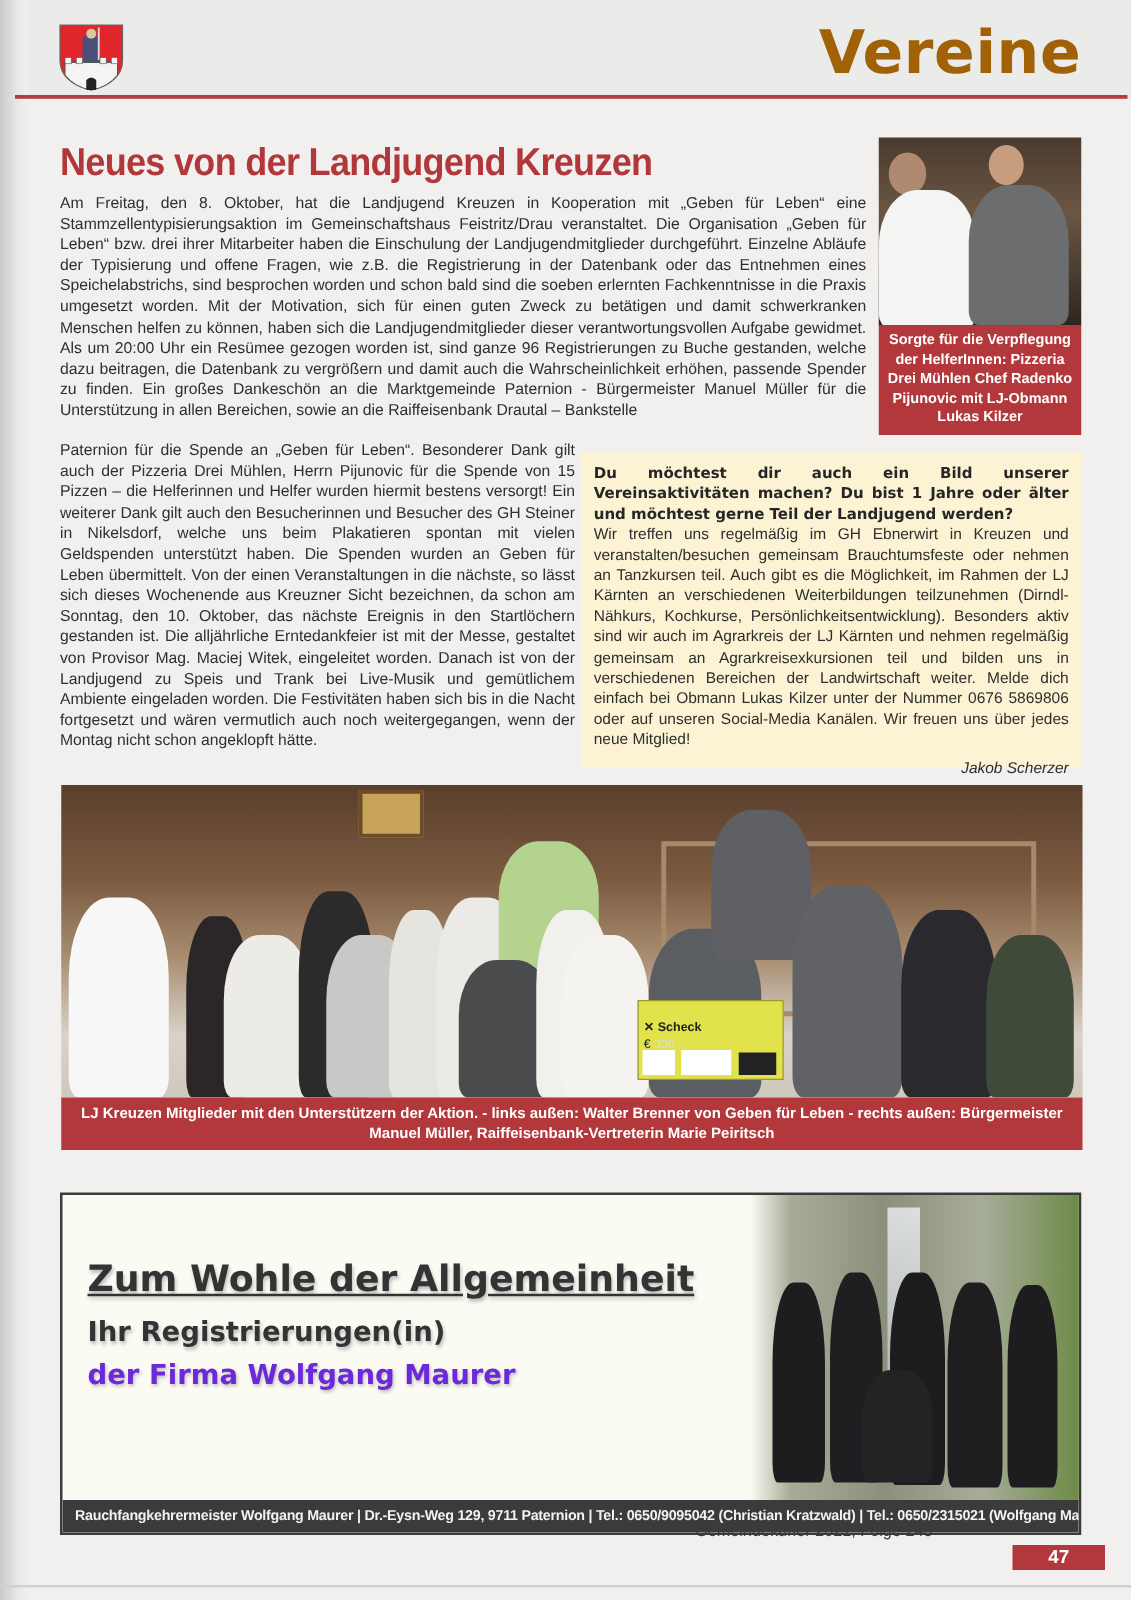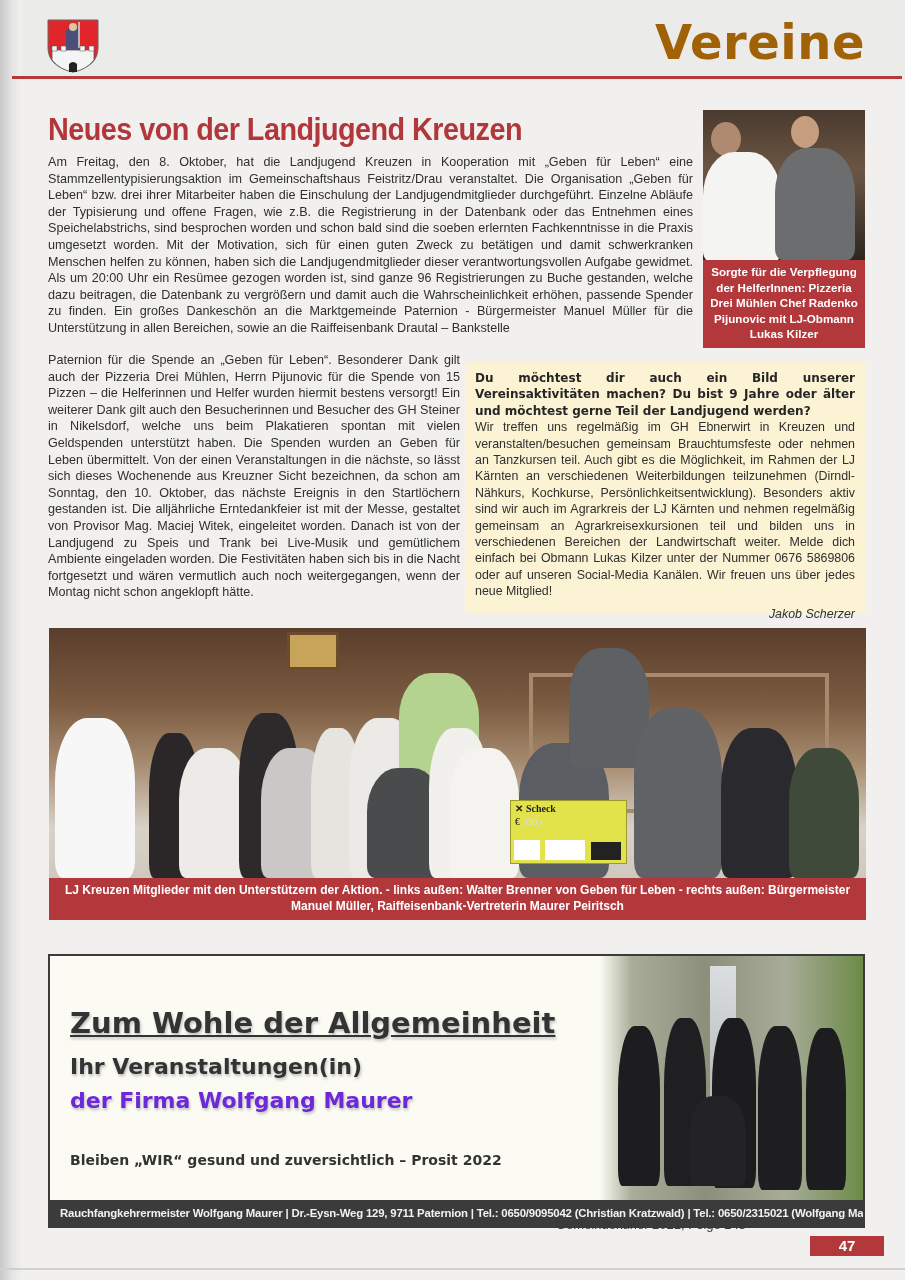--- a/index.html
+++ b/index.html
@@ -82,21 +82,21 @@
   <div class="person" style="left:8px;top:12px;width:30px;height:34px;background:#b08a70;border-radius:50%;"></div>
   <div class="person" style="left:0;top:42px;width:78px;height:110px;background:#f4f4f2;"></div>
   <div class="person" style="left:88px;top:6px;width:28px;height:32px;background:#c79d80;border-radius:50%;"></div>
   <div class="person" style="left:72px;top:38px;width:80px;height:112px;background:#6c6d6e;"></div>
 </div>
 <div class="caption-small">Sorgte für die Verpflegung der HelferInnen: Pizzeria Drei Mühlen Chef Radenko Pijunovic mit LJ-Obmann Lukas Kilzer</div>
 
 <p class="body-text text-left">Paternion für die Spende an „Geben für Leben“. Besonderer Dank gilt auch der Pizzeria Drei Mühlen, Herrn Pijunovic für die Spende von 15 Pizzen – die Helferinnen und Helfer wurden hiermit bestens versorgt! Ein weiterer Dank gilt auch den Besucherinnen und Besucher des GH Steiner in Nikelsdorf, welche uns beim Plakatieren spontan mit vielen Geldspenden unterstützt haben. Die Spenden wurden an Geben für Leben übermittelt. Von der einen Veranstaltungen in die nächste, so lässt sich dieses Wochenende aus Kreuzner Sicht bezeichnen, da schon am Sonntag, den 10. Oktober, das nächste Ereignis in den Startlöchern gestanden ist. Die alljährliche Erntedankfeier ist mit der Messe, gestaltet von Provisor Mag. Maciej Witek, eingeleitet worden. Danach ist von der Landjugend zu Speis und Trank bei Live-Musik und gemütlichem Ambiente eingeladen worden. Die Festivitäten haben sich bis in die Nacht fortgesetzt und wären vermutlich auch noch weitergegangen, wenn der Montag nicht schon angeklopft hätte.</p>
 
 <div class="infobox">
-  <p class="infobox-q">Du möchtest dir auch ein Bild unserer Vereinsaktivitäten machen? Du bist 9 Jahre oder älter und möchtest gerne Teil der Landjugend werden?</p>
+  <p class="infobox-q">Du möchtest dir auch ein Bild unserer Vereinsaktivitäten machen? Du bist 1 Jahre oder älter und möchtest gerne Teil der Landjugend werden?</p>
   <p class="infobox-body">Wir treffen uns regelmäßig im GH Ebnerwirt in Kreuzen und veranstalten/besuchen gemeinsam Brauchtumsfeste oder nehmen an Tanzkursen teil. Auch gibt es die Möglichkeit, im Rahmen der LJ Kärnten an verschiedenen Weiterbildungen teilzunehmen (Dirndl-Nähkurs, Kochkurse, Persönlichkeitsentwicklung). Besonders aktiv sind wir auch im Agrarkreis der LJ Kärnten und nehmen regelmäßig gemeinsam an Agrarkreisexkursionen teil und bilden uns in verschiedenen Bereichen der Landwirtschaft weiter. Melde dich einfach bei Obmann Lukas Kilzer unter der Nummer 0676 5869806 oder auf unseren Social-Media Kanälen. Wir freuen uns über jedes neue Mitglied!</p>
   <p class="infobox-author">Jakob Scherzer</p>
 </div>
 
 <div class="group-photo">
   <div style="position:absolute;left:238px;top:4px;width:52px;height:38px;background:#c7a45a;border:3px solid #6a4c2a;"></div>
   <div style="position:absolute;left:480px;top:45px;width:300px;height:140px;border:4px solid #a8896b;"></div>
   <div class="person" style="left:6px;top:90px;width:80px;height:160px;background:#f7f7f7;"></div>
   <div class="person" style="left:100px;top:105px;width:50px;height:145px;background:#2b2627;"></div>
   <div class="person" style="left:130px;top:120px;width:70px;height:130px;background:#ecebe8;"></div>
@@ -106,35 +106,34 @@
   <div class="person" style="left:300px;top:90px;width:70px;height:160px;background:#ebeae6;"></div>
   <div class="person" style="left:350px;top:45px;width:80px;height:110px;background:#b4d38e;"></div>
   <div class="person" style="left:318px;top:140px;width:76px;height:110px;background:#4a4b4d;"></div>
   <div class="person" style="left:380px;top:100px;width:60px;height:150px;background:#f1f0ec;"></div>
   <div class="person" style="left:400px;top:120px;width:70px;height:130px;background:#f4f3ef;"></div>
   <div class="person" style="left:470px;top:115px;width:90px;height:135px;background:#5a5d62;"></div>
   <div class="person" style="left:520px;top:20px;width:80px;height:120px;background:#5e6063;"></div>
   <div class="person" style="left:585px;top:80px;width:88px;height:170px;background:#606266;"></div>
   <div class="person" style="left:672px;top:100px;width:76px;height:150px;background:#2a2a2e;"></div>
   <div class="person" style="left:740px;top:120px;width:70px;height:130px;background:#3f4a3b;"></div>
-  <div style="position:absolute;left:461px;top:172px;width:117px;height:64px;background:#e2e24a;border:1px solid #9a9a30;padding:2px 4px;font-family:Liberation Serif, serif;">
+  <div style="position:absolute;left:461px;top:172px;width:117px;height:64px;background:#e2e24a;border:1px solid #9a9a30;padding:15px 4px;">
     <div style="font-weight:bold;font-size:10px;color:#222;">✕ <span>Scheck</span></div>
     <div style="font-size:10px;color:#222;margin-top:2px;"><span>€</span> <span style="color:#ddd;">330,-</span></div>
     <div style="position:absolute;left:3px;bottom:3px;width:26px;height:20px;background:#fff;"></div>
     <div style="position:absolute;left:34px;bottom:3px;width:40px;height:20px;background:#fff;"></div>
     <div style="position:absolute;left:80px;bottom:3px;width:30px;height:18px;background:#222;"></div>
   </div>
 </div>
-<div class="caption-group">LJ Kreuzen Mitglieder mit den Unterstützern der Aktion. - links außen: Walter Brenner von Geben für Leben - rechts außen: Bürgermeister Manuel Müller, Raiffeisenbank-Vertreterin Maurer Peiritsch</div>
+<div class="caption-group">LJ Kreuzen Mitglieder mit den Unterstützern der Aktion. - links außen: Walter Brenner von Geben für Leben - rechts außen: Bürgermeister Manuel Müller, Raiffeisenbank-Vertreterin Marie Peiritsch</div>
 
 <div class="ad">
   <div class="ad-title">Zum Wohle der Allgemeinheit</div>
-  <div class="ad-sub1">Ihr Veranstaltungen(in)</div>
+  <div class="ad-sub1">Ihr Registrierungen(in)</div>
   <div class="ad-sub2">der Firma Wolfgang Maurer</div>
-  <div class="ad-slogan">Bleiben „WIR“ gesund und zuversichtlich – Prosit 2022</div>
   <div class="ad-photo">
     <div style="position:absolute;left:110px;top:10px;width:26px;height:140px;background:linear-gradient(180deg,#e8ebee,#b8bec2);opacity:0.85;"></div>
     <div class="person" style="left:18px;top:70px;width:42px;height:160px;background:#1d1d20;"></div>
     <div class="person" style="left:64px;top:62px;width:42px;height:168px;background:#1f1f22;"></div>
     <div class="person" style="left:112px;top:62px;width:44px;height:170px;background:#1c1c1f;"></div>
     <div class="person" style="left:158px;top:70px;width:44px;height:164px;background:#1e1e21;"></div>
     <div class="person" style="left:206px;top:72px;width:40px;height:162px;background:#1d1d20;"></div>
     <div class="person" style="left:90px;top:140px;width:56px;height:90px;background:#232326;"></div>
   </div>
   <div class="ad-footer">Rauchfangkehrermeister Wolfgang Maurer | Dr.-Eysn-Weg 129, 9711 Paternion | Tel.: 0650/9095042 (Christian Kratzwald) | Tel.: 0650/2315021 (Wolfgang Maurer)</div>

